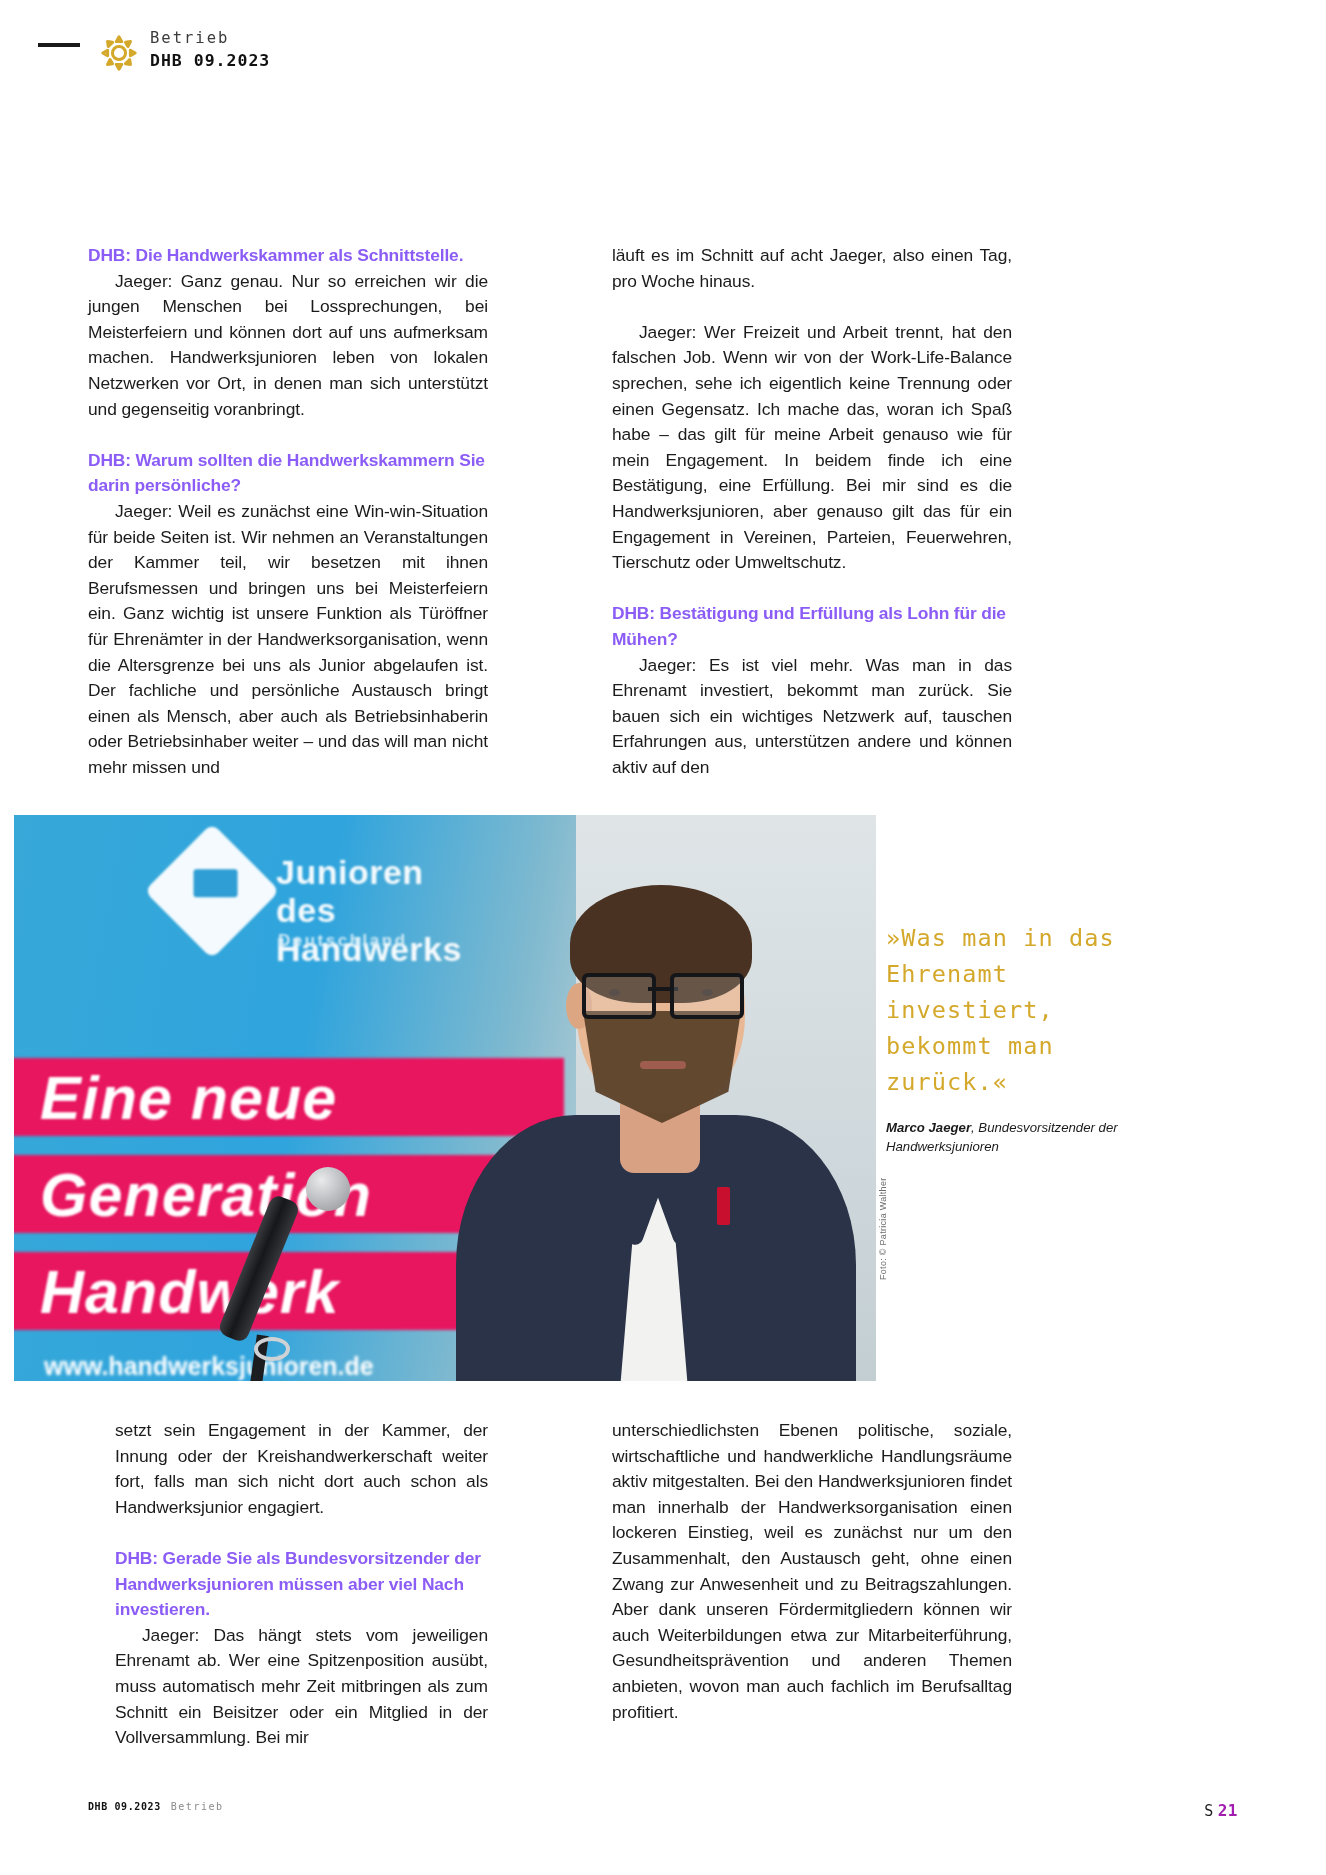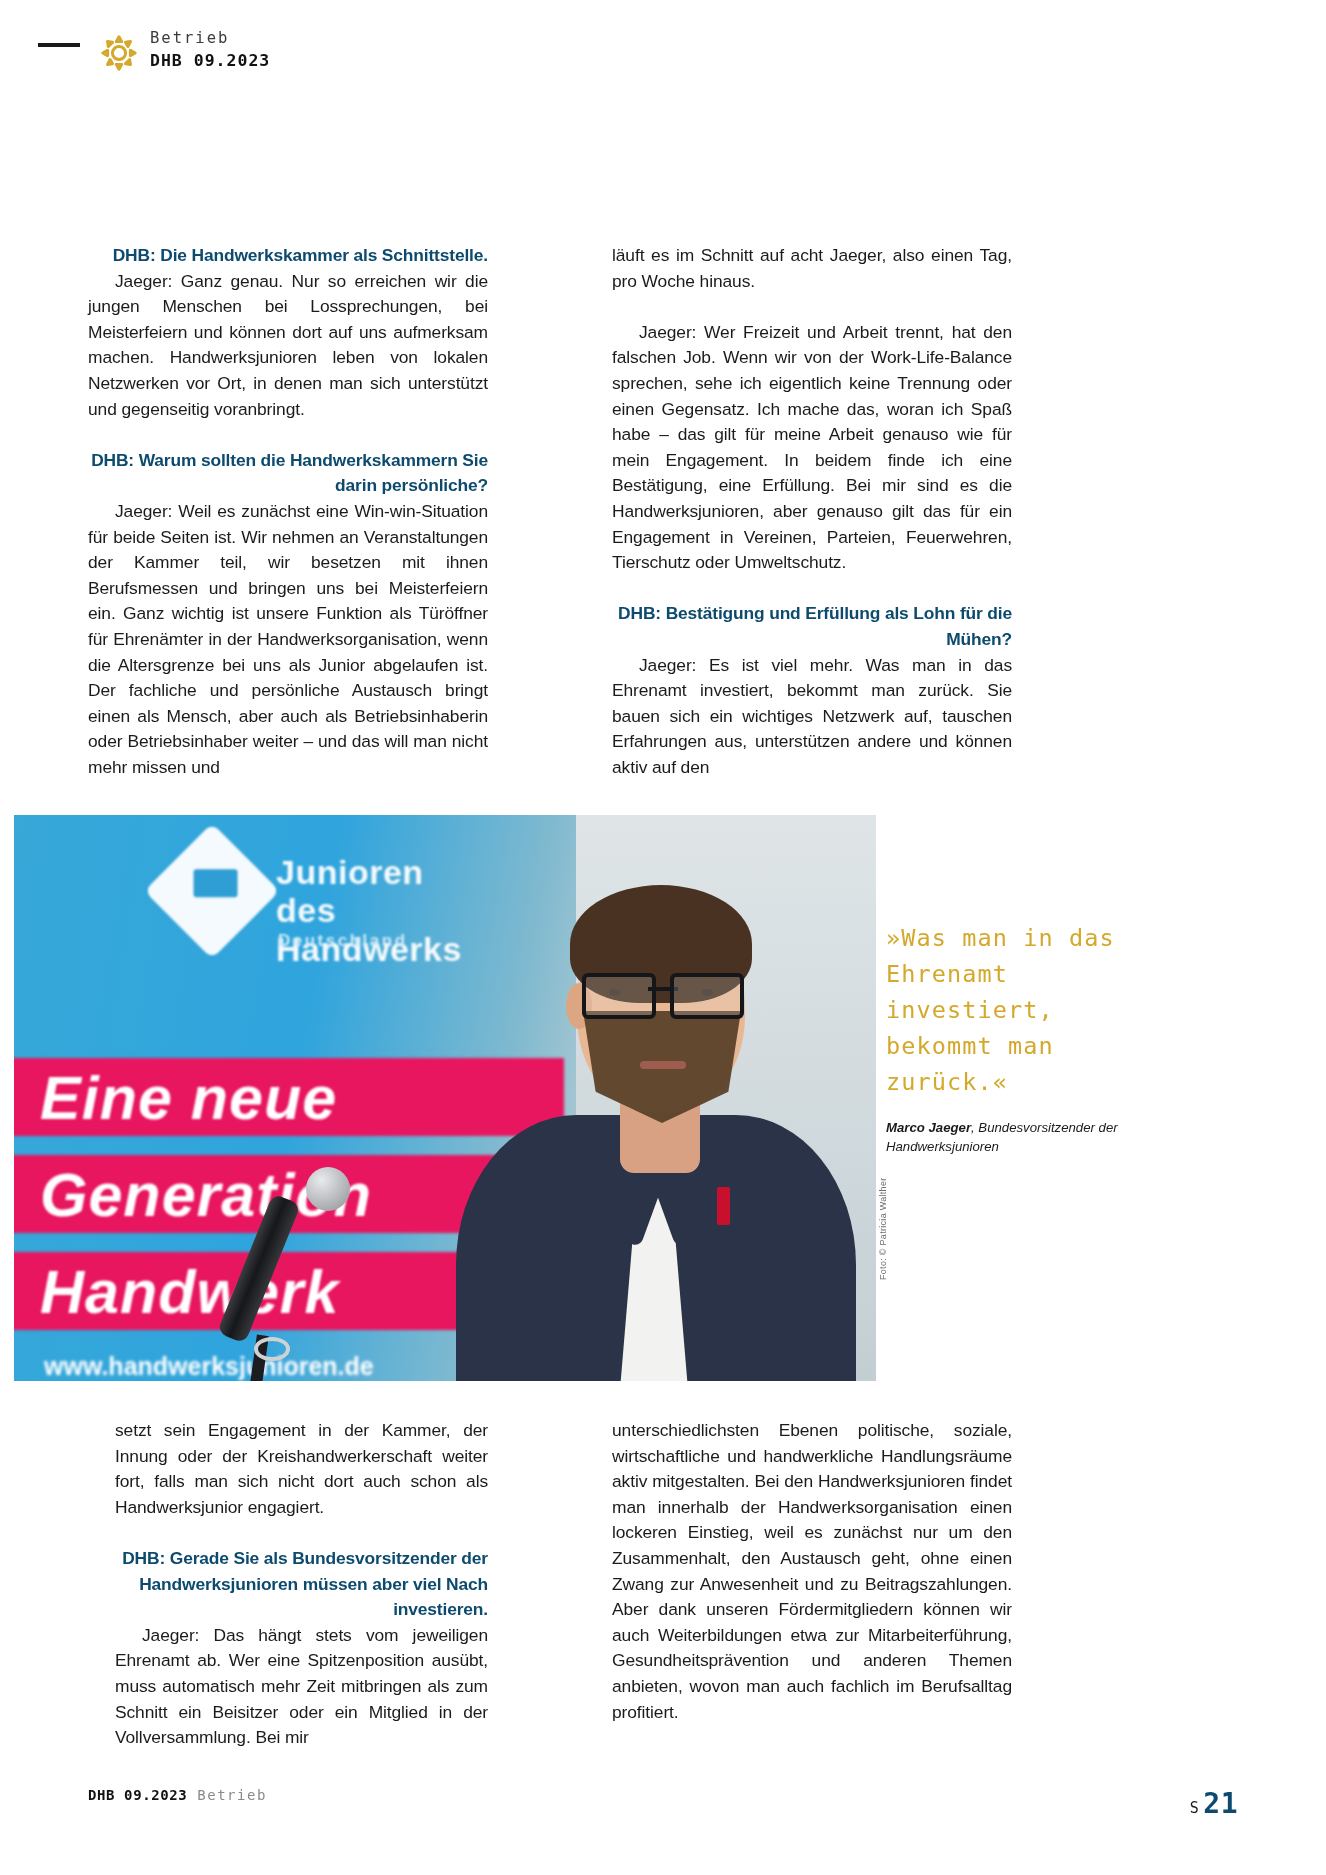--- a/index.html
+++ b/index.html
@@ -69,23 +69,23 @@
     color: #1b1b1b;
     text-align: justify;
   }
   .col-left-top  { left: 88px;  top: 243px; width: 400px; }
   .col-right-top { left: 612px; top: 243px; width: 400px; }
   .col-left-bot  { left: 115px; top: 1418px; width: 373px; }
   .col-right-bot { left: 612px; top: 1418px; width: 400px; }
 
   .q {
     font-weight: bold;
-    color: #0c4a6e;
+    color: #8b5cf6;
     margin: 0 0 0 0;
-    text-align: right;
+    text-align: left;
     letter-spacing: -0.15px;
   }
   .a {
     margin: 0;
     text-indent: 27px;
     letter-spacing: -0.1px;
   }
   .a.no-indent { text-indent: 0; }
   .gap { height: 25.6px; }
 
@@ -299,32 +299,32 @@
   
   .footer {
     position: absolute;
     left: 88px;
     bottom: 55px;
     width: 1150px;
   }
   .footer-left {
     float: left;
     font-family: "DejaVu Sans Mono", monospace;
-    font-size: 14px;
+    font-size: 10px;
     letter-spacing: .6px;
   }
   .footer-issue { font-weight: bold; color: #111111; }
   .footer-section { color: #8a8a8a; margin-left: 10px; letter-spacing: 1.5px; }
   .footer-right {
     float: right;
     font-family: "DejaVu Sans Mono", monospace;
     letter-spacing: .5px;
   }
   .footer-s { font-size: 15px; color: #1b1b1b; }
-  .footer-page { font-size: 28px; font-weight: bold; color: #0c4a6e; margin-left: 4px; }
+  .footer-page { font-size: 16px; font-weight: bold; color: #a21caf; margin-left: 4px; }
 </style>
 </head>
 <body>
 
 <div class="page">
 
   <div class="header">
     <div class="header-rule"></div>
 
     <span class="gear-icon">

